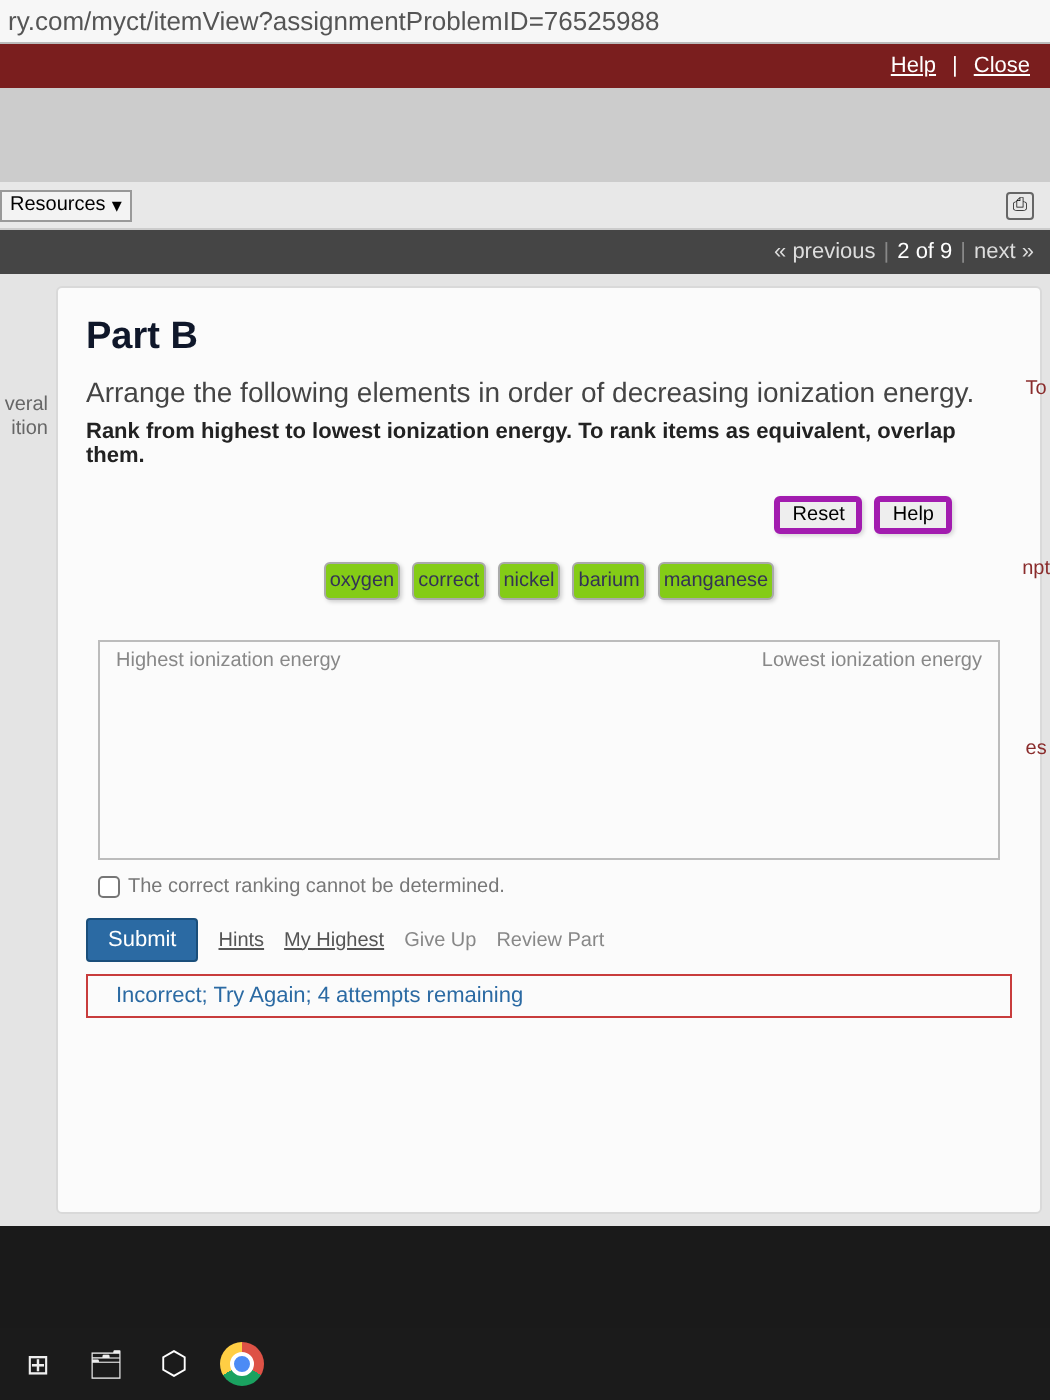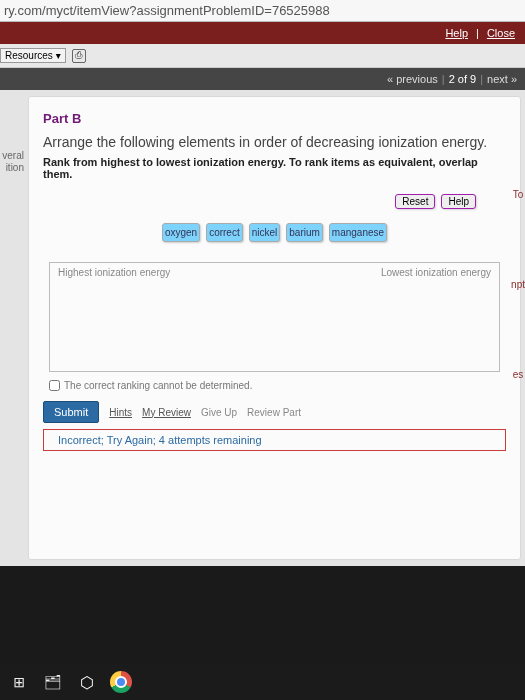--- a/index.html
+++ b/index.html
@@ -32,25 +32,26 @@
     align-items: center;
     padding-right: 10px;
     gap: 8px;
   }
   .topbar a { color: #fff; font-size: 11px; text-decoration: underline; cursor: pointer; }
   .topbar .sep { color: #fff; font-size: 11px; }
   .toolbar {
     background: #e8e8e8;
     height: 24px;
     display: flex;
-    justify-content: flex-start;
+    justify-content: space-between;
     align-items: center;
     padding-right: 8px;
     gap: 6px;
     border-bottom: 1px solid #ccc;
+    margin-top: 47px;
   }
   .resources {
     font-size: 10px;
     background: #f3f3f3;
     border: 1px solid #999;
     padding: 1px 4px;
     display: flex;
     align-items: center;
     gap: 3px;
     cursor: pointer;
@@ -91,48 +92,48 @@
   }
   .card {
     flex: 1;
     background: #fbfbfb;
     border: 1px solid #d9d9d9;
     border-radius: 3px;
     margin: 6px 4px 6px 4px;
     padding: 14px 14px 4px 14px;
     position: relative;
   }
-  .part-title { font-weight: bold; font-size: 13px; margin-bottom: 8px; color: #701a75; }
+  .part-title { font-weight: bold; font-size: 19px; margin-bottom: 8px; color: #0f172a; }
   .instr1 { font-size: 14px; color: #444; margin-bottom: 6px; }
   .instr2 { font-size: 11px; color: #222; margin-bottom: 14px; }
   .instr2 b { font-weight: bold; }
   .control-row {
     display: flex;
     justify-content: flex-end;
     gap: 6px;
     margin-bottom: 14px;
     padding-right: 30px;
   }
   .small-btn {
     background: #eee;
-    border: 1px solid #a21caf;
+    border: 3px solid #a21caf;
     border-radius: 3px;
     font-size: 10px;
     padding: 1px 6px;
     cursor: pointer;
     box-shadow: 1px 1px 2px rgba(0,0,0,0.15);
   }
   .items-row {
     display: flex;
     justify-content: center;
     gap: 6px;
     margin-bottom: 20px;
   }
   .chip {
-    background: #7dd3fc;
+    background: #84cc16;
     border: 1px solid #aaa;
     border-radius: 3px;
     font-size: 10px;
     padding: 3px 2px;
     color: #335;
     cursor: move;
     box-shadow: 1px 1px 2px rgba(0,0,0,0.18);
   }
   .rank-box {
     border: 1px solid #bcbcbc;
@@ -264,21 +265,21 @@
       </div>
 
       <div class="det-row">
         <input type="checkbox" style="">
         <span>The correct ranking cannot be determined.</span>
       </div>
 
       <div class="action-row">
         <div class="submit-btn">Submit</div>
         <span class="link-btn">Hints</span>
-        <span class="link-btn">My Review</span>
+        <span class="link-btn">My Highest</span>
         <span class="link-txt">Give Up</span>
         <span class="link-txt">Review Part</span>
       </div>
 
       <div class="feedback">Incorrect; Try Again; 4 attempts remaining</div>
     </div>
   </div>
 
   <div class="right-edge">
     <div>To</div>

